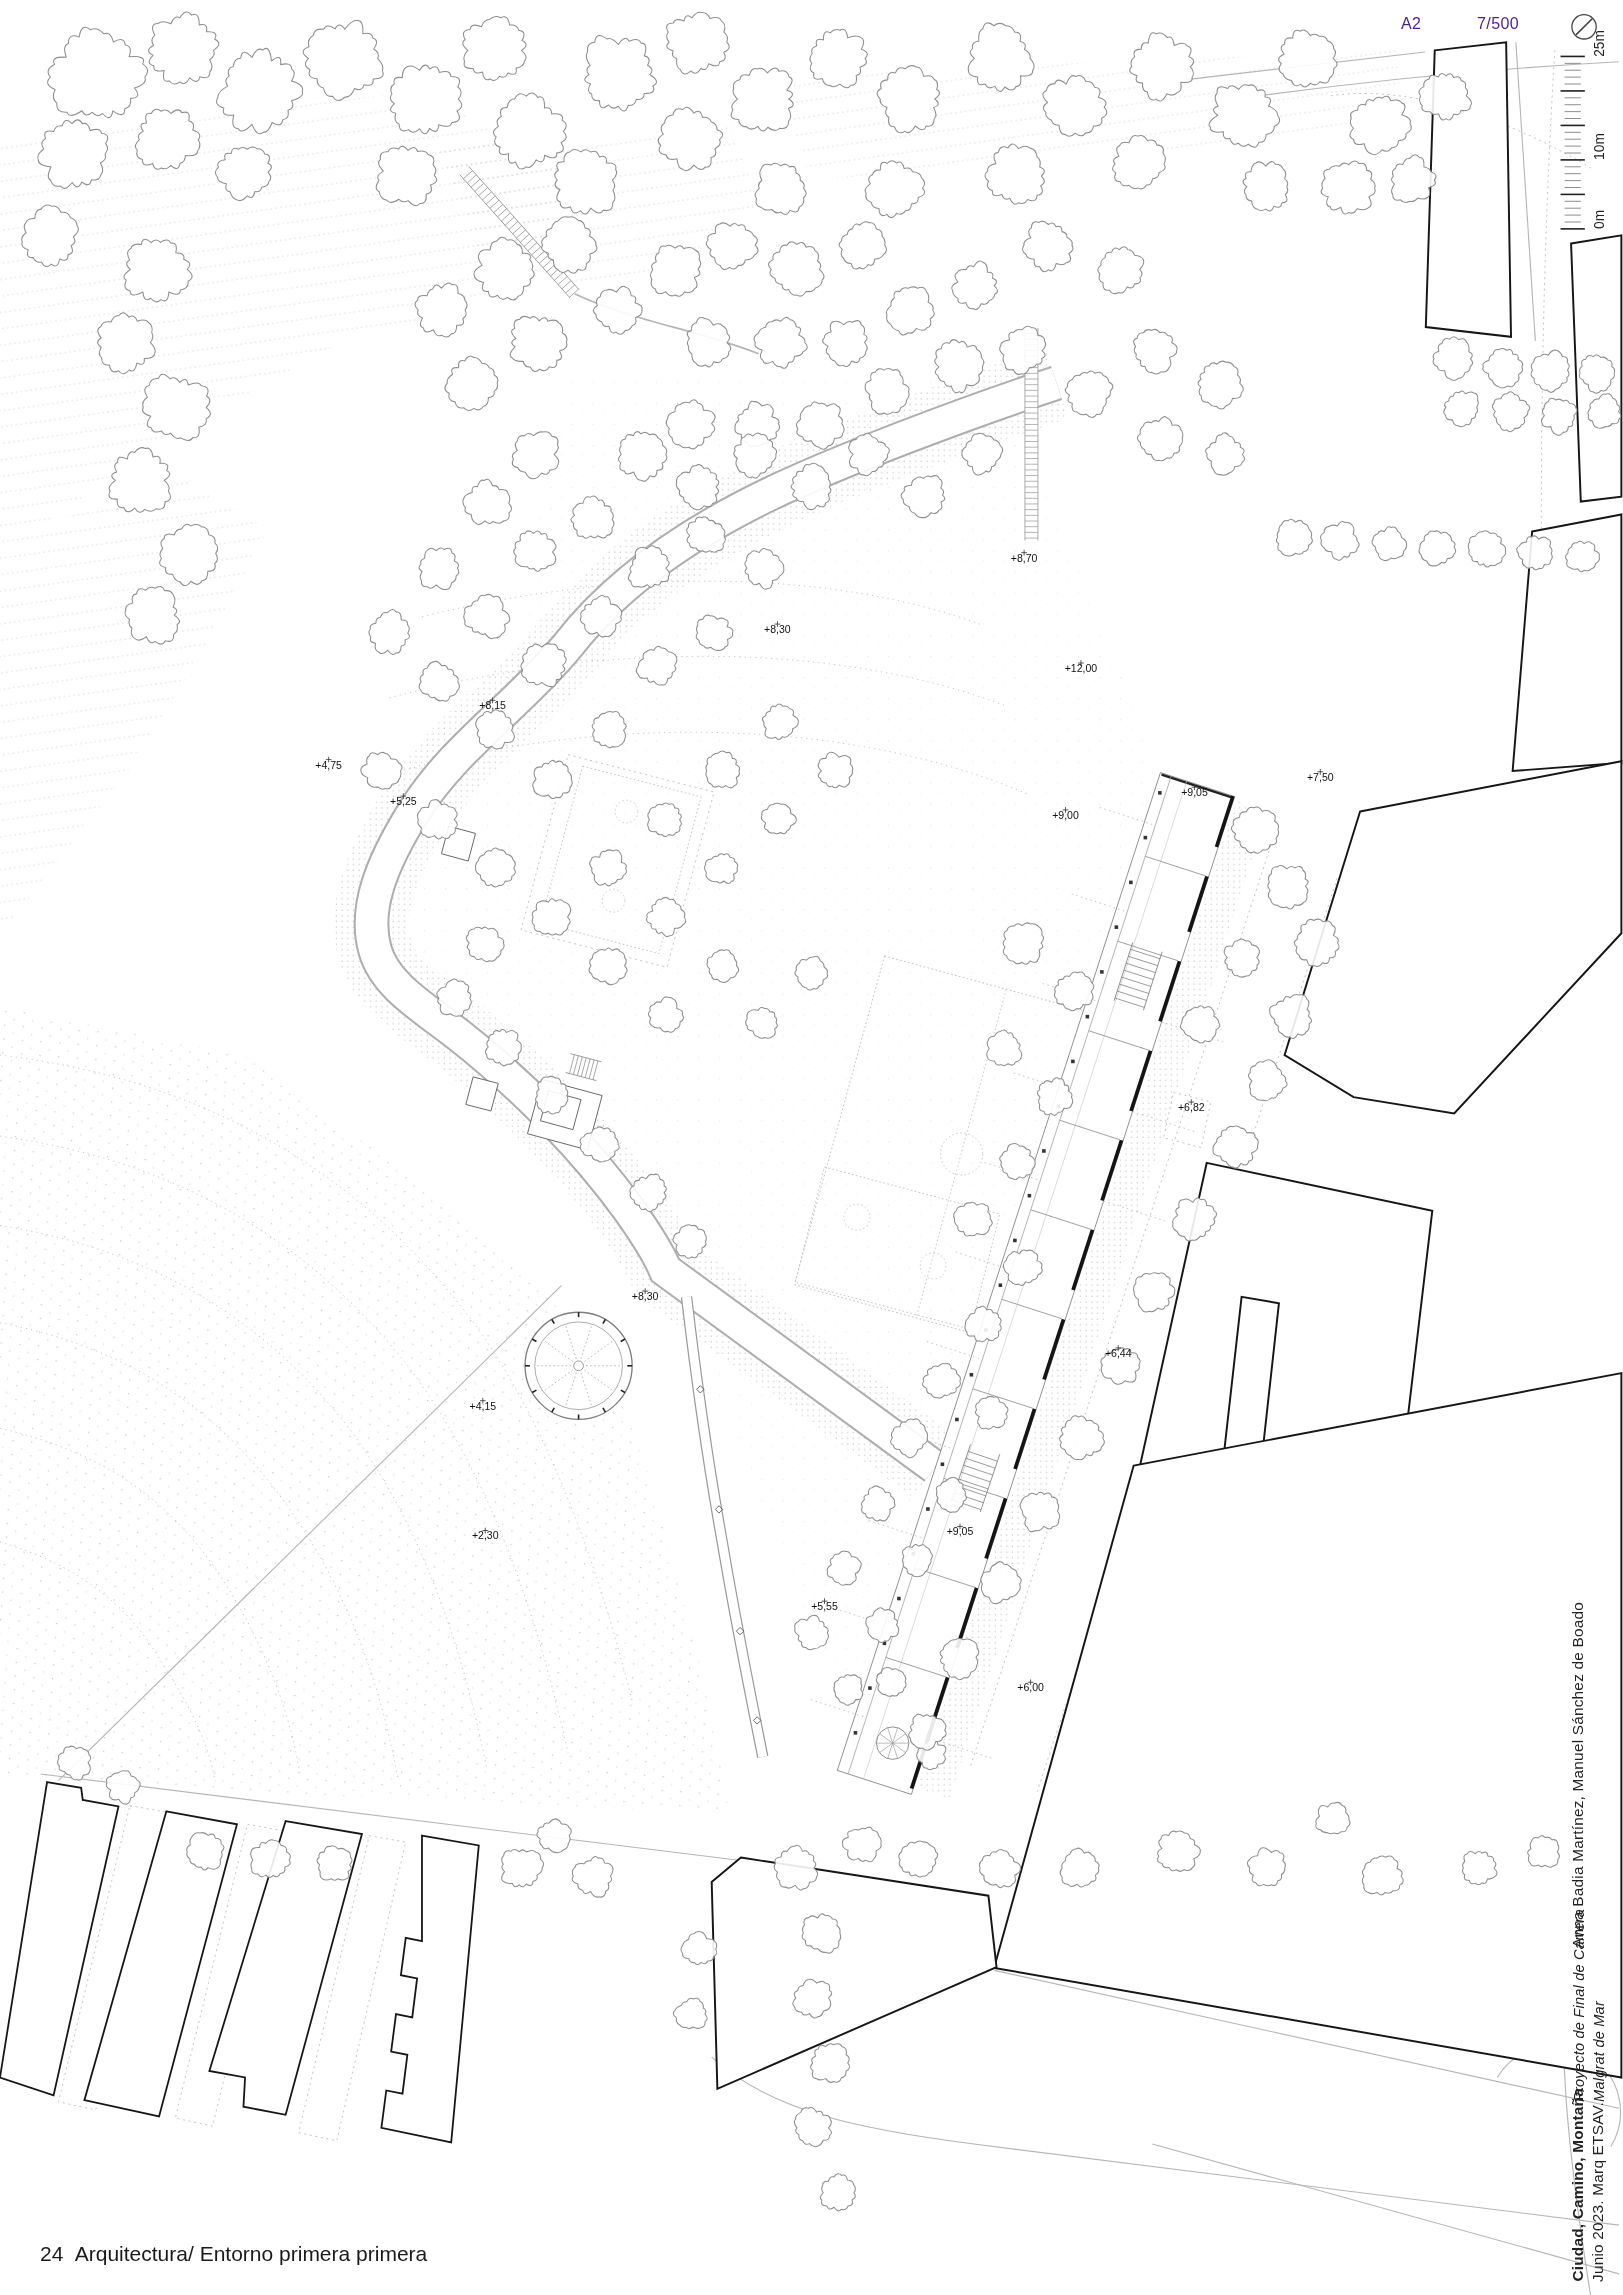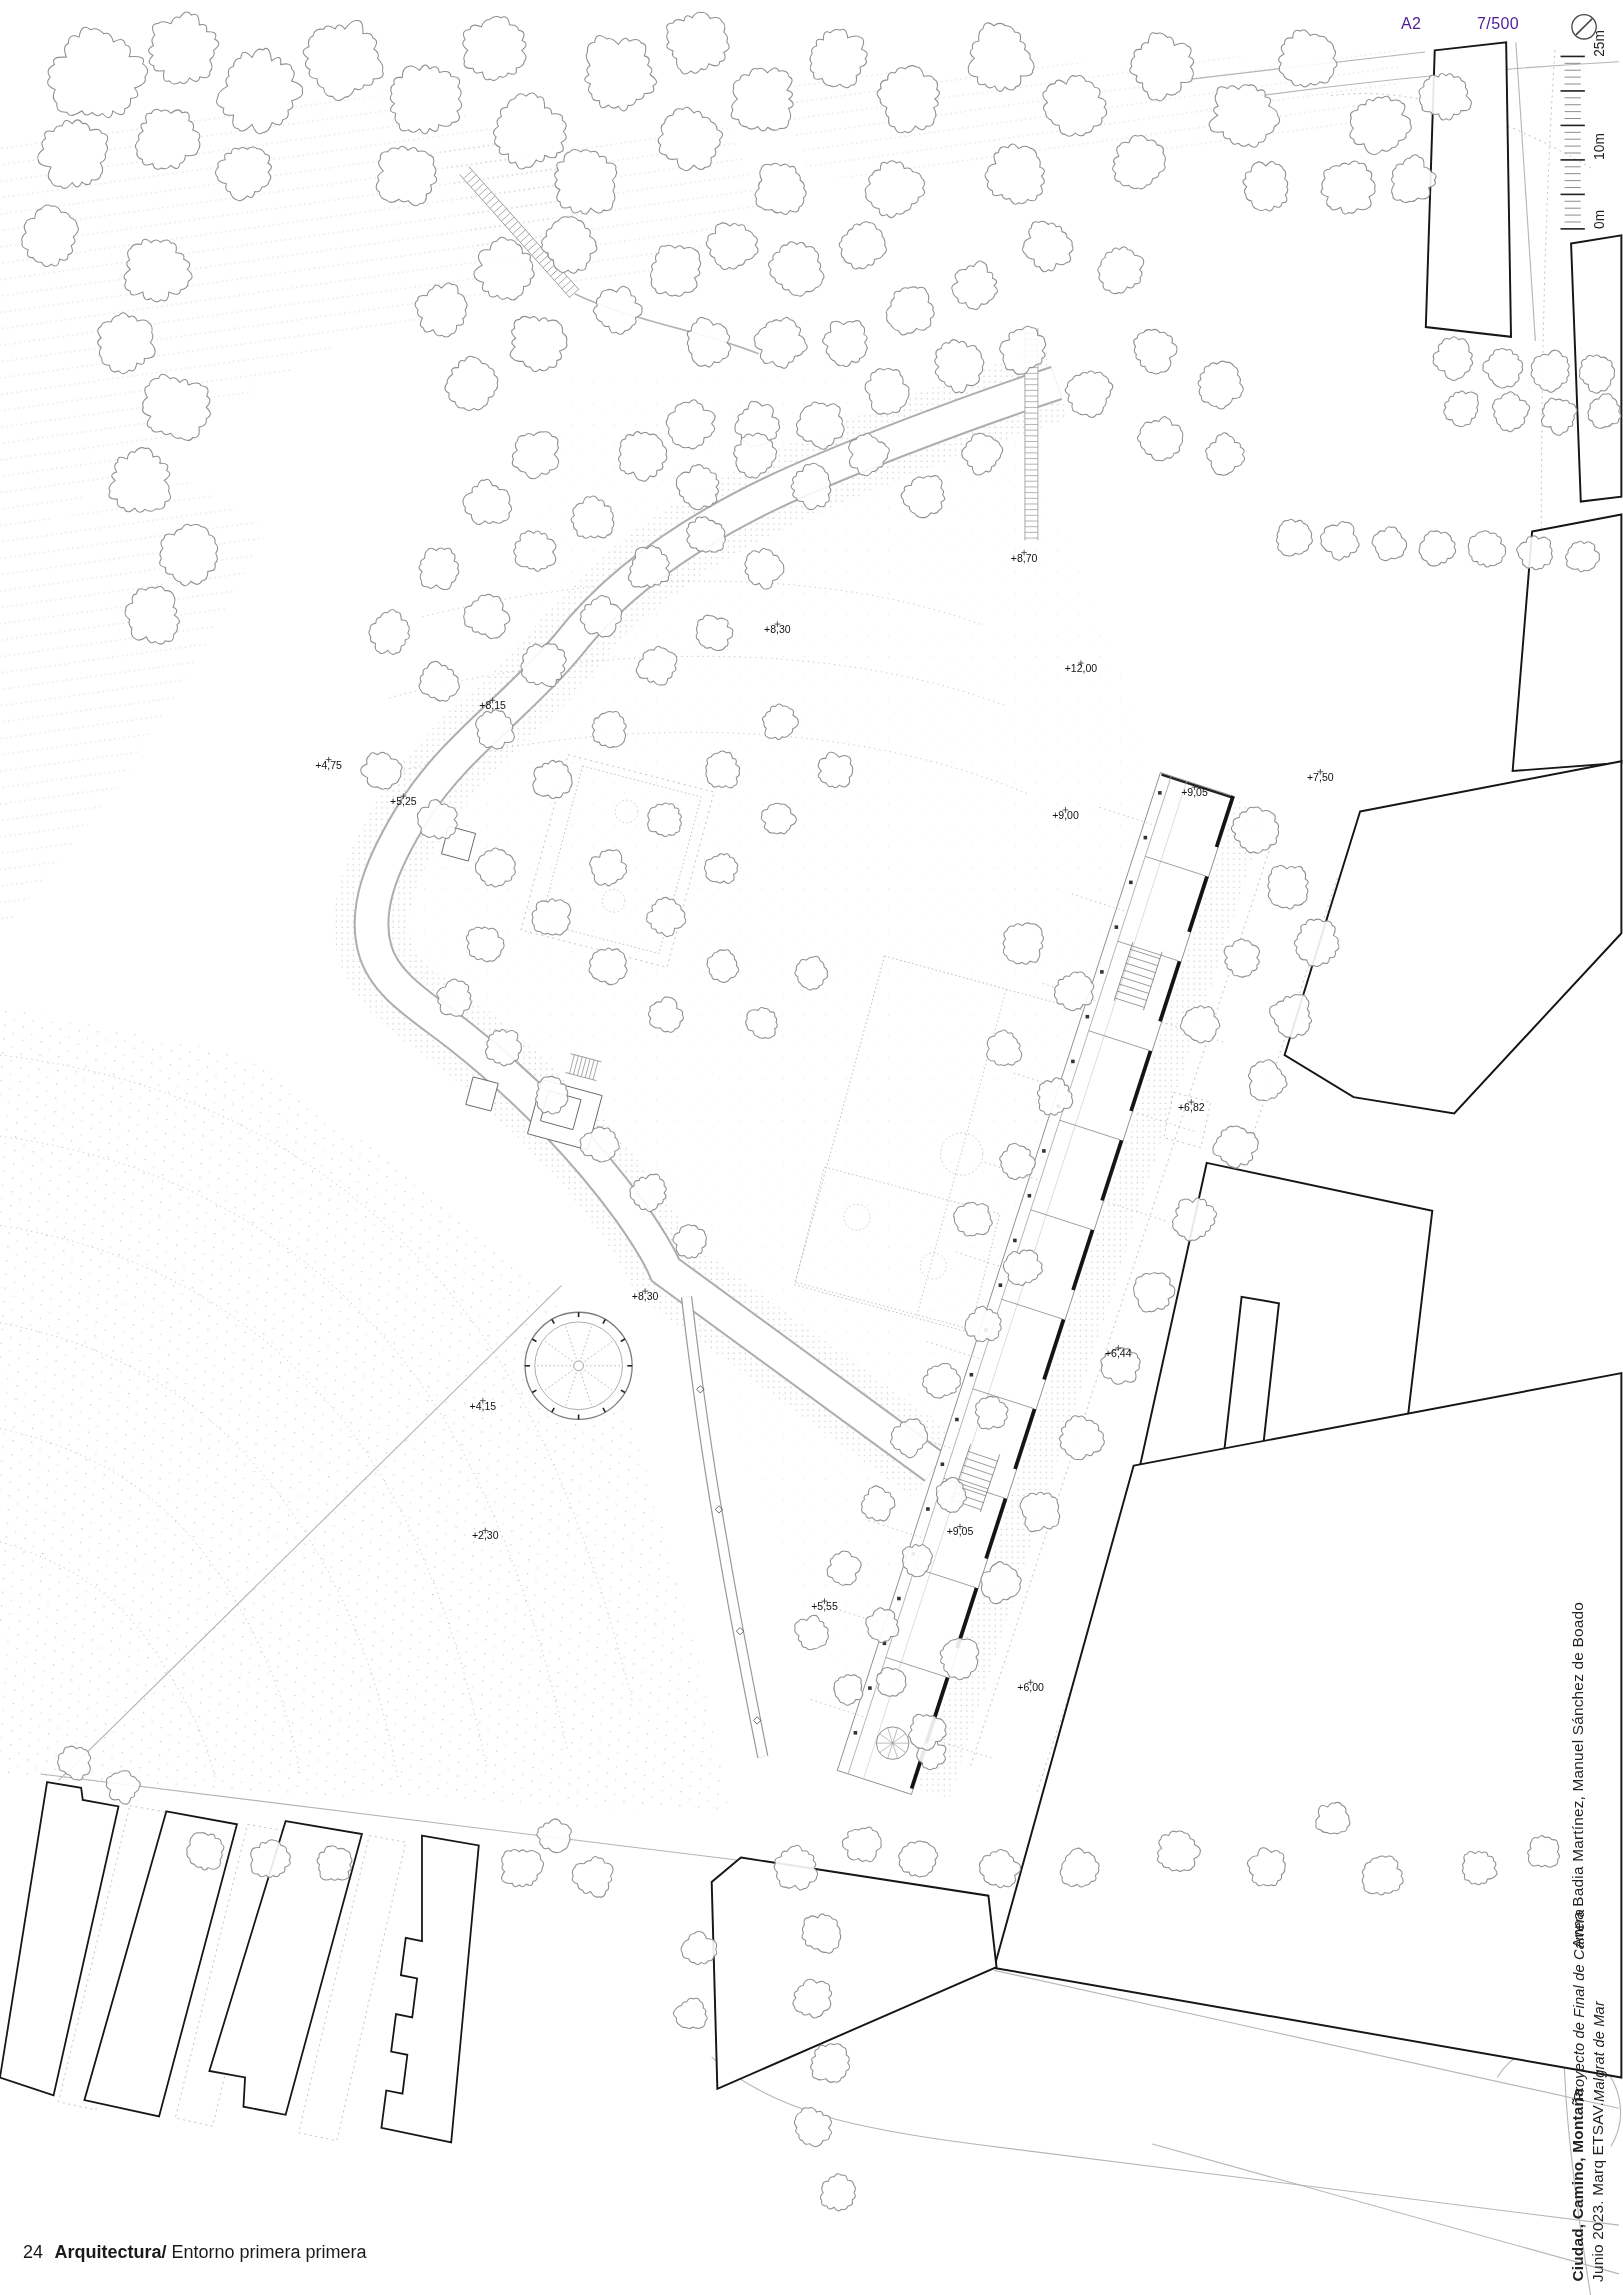--- a/index.html
+++ b/index.html
@@ -9,22 +9,22 @@
   #fmt{left:1401px;} #scl{left:1477px;}
   .credit{position:absolute;writing-mode:vertical-rl;transform:rotate(180deg);
           font-size:15.4px;color:#222;white-space:nowrap;letter-spacing:0.2px;}
   .credit.it{font-style:italic;font-size:14.6px;}
   .credit.bold{font-weight:bold;}
   #cr-authors{right:36px;bottom:347px;}
   #cr-project{right:36px;bottom:193px;}
   #cr-location{right:16px;bottom:193px;}
   #cr-title{right:36px;bottom:13px;}
   #cr-date{right:16px;bottom:13px;}
-  #footer{position:absolute;left:23px;top:2242px;font-size:18px;color:#1a1a1a;display:flex;gap:11.4px;align-items:baseline;}
-  #footer .sec{font-weight:bold;}
+  #footer{position:absolute;left:40px;top:2242px;font-size:21px;color:#1a1a1a;display:flex;gap:11.4px;align-items:baseline;}
+  #footer .sec{font-weight:normal;}
   #footer .cap{font-weight:normal;}
 </style>
 </head>
 <body>
 
 <div id="sheet">
   <svg id="plan-svg" viewBox="0 0 2000 2828">
     <defs>
       <pattern id="rows" width="6" height="20" patternUnits="userSpaceOnUse" patternTransform="rotate(-8)">
         <circle cx="1.2" cy="1.2" r="0.75" fill="#9a9a9a" opacity="0.55"></circle>

